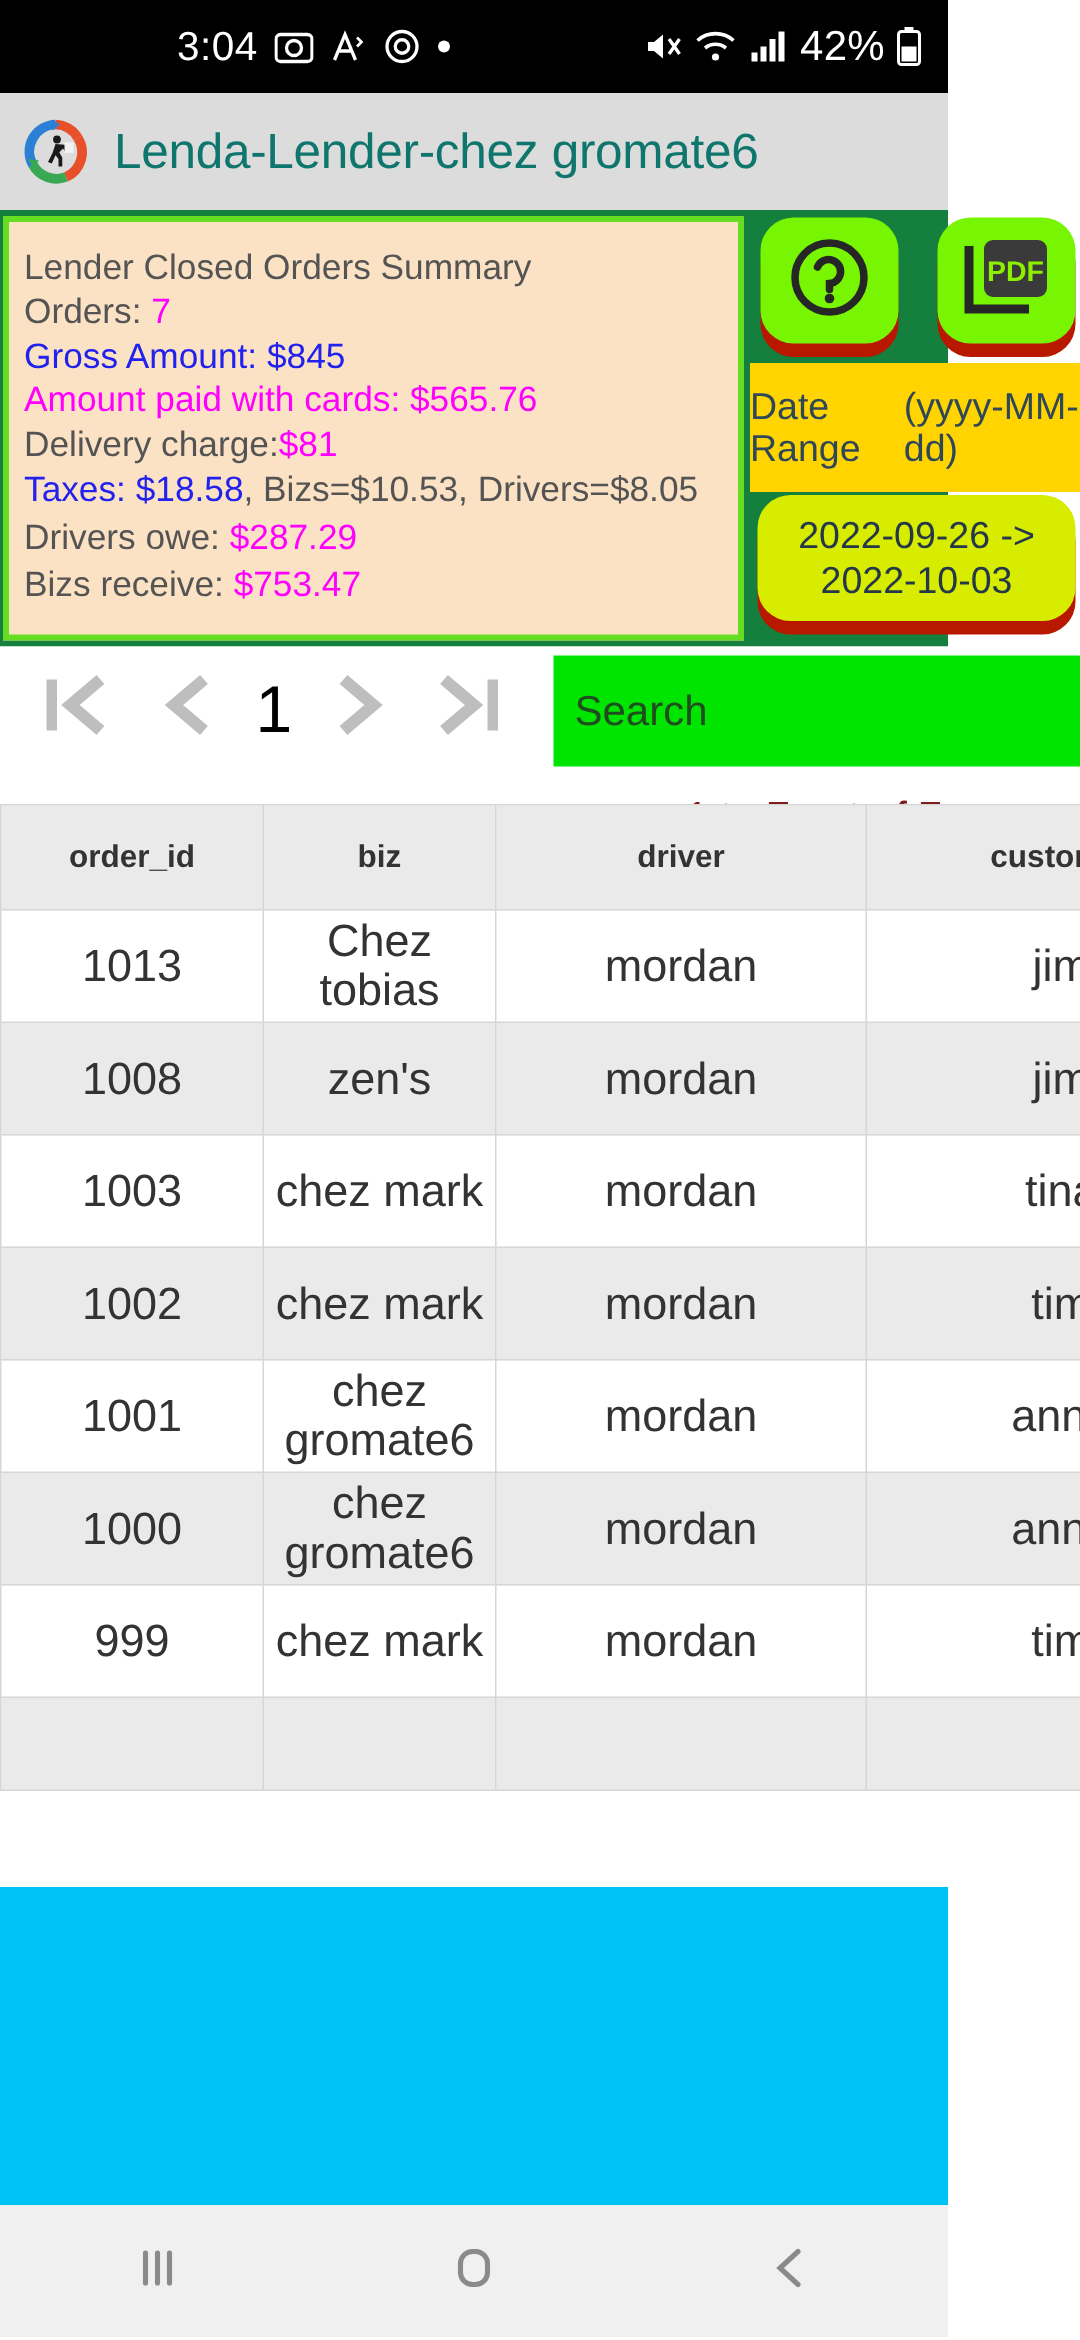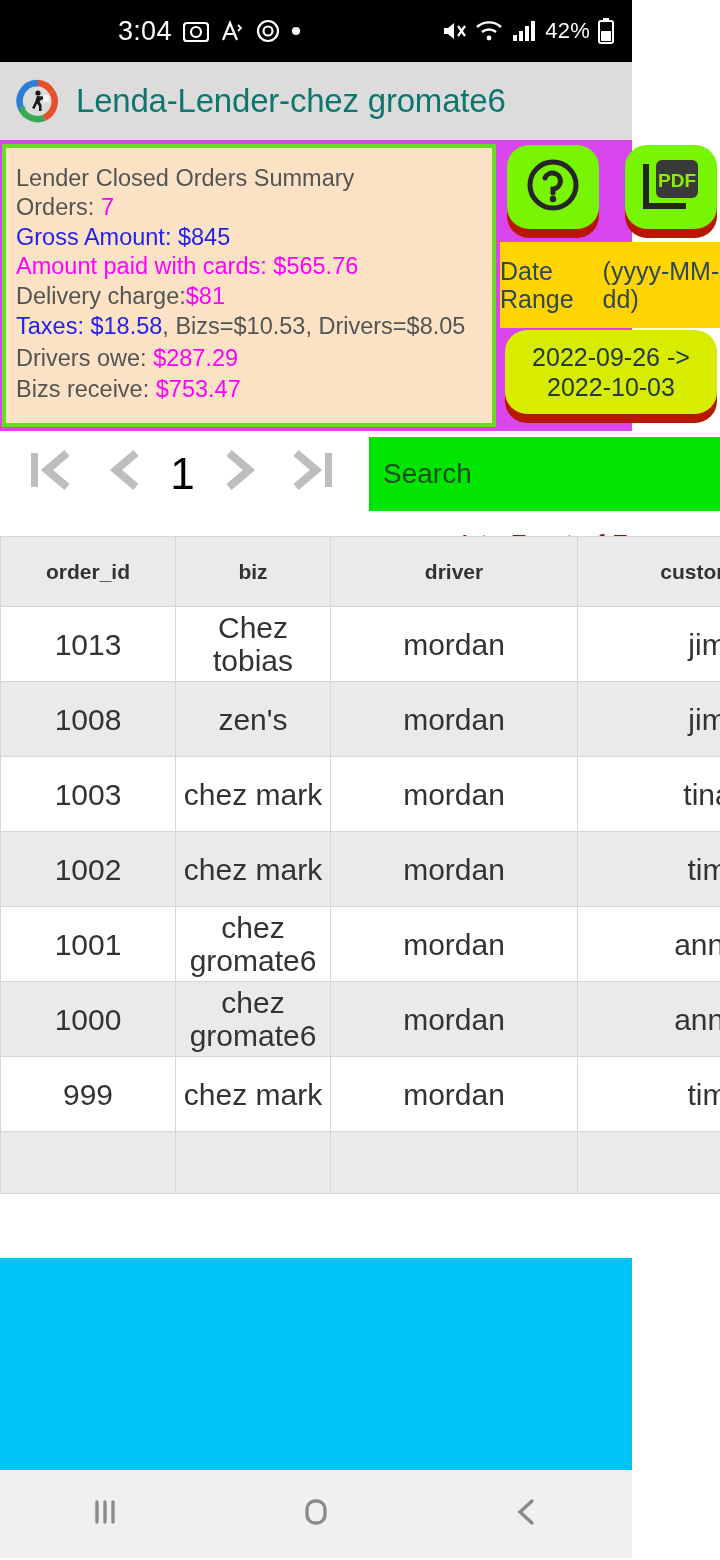--- a/index.html
+++ b/index.html
@@ -15,32 +15,32 @@
   .statusbar {
     height: 62px; background: #000000; color: #ffffff;
     display: flex; align-items: center; padding: 0 18px;
     font-size: 25px;
   }
   .sb-left { display: flex; align-items: center; gap: 11px; margin-left: 100px; }
   .sb-right { display: flex; align-items: center; gap: 8px; margin-left: auto; }
   .sb-time { font-size: 27px; letter-spacing: .3px; }
   .sb-ico { display: inline-flex; align-items: center; justify-content: center; }
   .sb-dot { width: 8px; height: 8px; border-radius: 50%; background: #fff; display:inline-block; }
-  .sb-batt { font-size: 22px; letter-spacing: .2px; }
+  .sb-batt { font-size: 28px; letter-spacing: .2px; }
 
   
   .appbar {
     height: 78px; background: #dcdcdc;
     display: flex; align-items: center; padding-left: 14px; gap: 16px;
   }
   .applogo { width: 46px; height: 46px; flex: 0 0 46px; position: relative; }
   .apptitle { font-size: 33px; color: #0f766e; letter-spacing: -0.2px; }
 
   
-  .upper { position: relative; height: 291px; background: #d946ef; }
+  .upper { position: relative; height: 291px; background: #15803d; }
 
   .summary {
     position: absolute; left: 2px; top: 4px; width: 494px; height: 283px;
     background: #fce2c4; border: 4px solid #66dd22;
     padding: 16px 0 0 10px;
   }
   .sumline { font-size: 23.5px; color: #545454; line-height: 1.255; white-space: nowrap; }
   .sumline.sp { line-height: 1.33; }
   .v-magenta { color: #ff00ff; }
   .v-blue    { color: #2222ee; }

